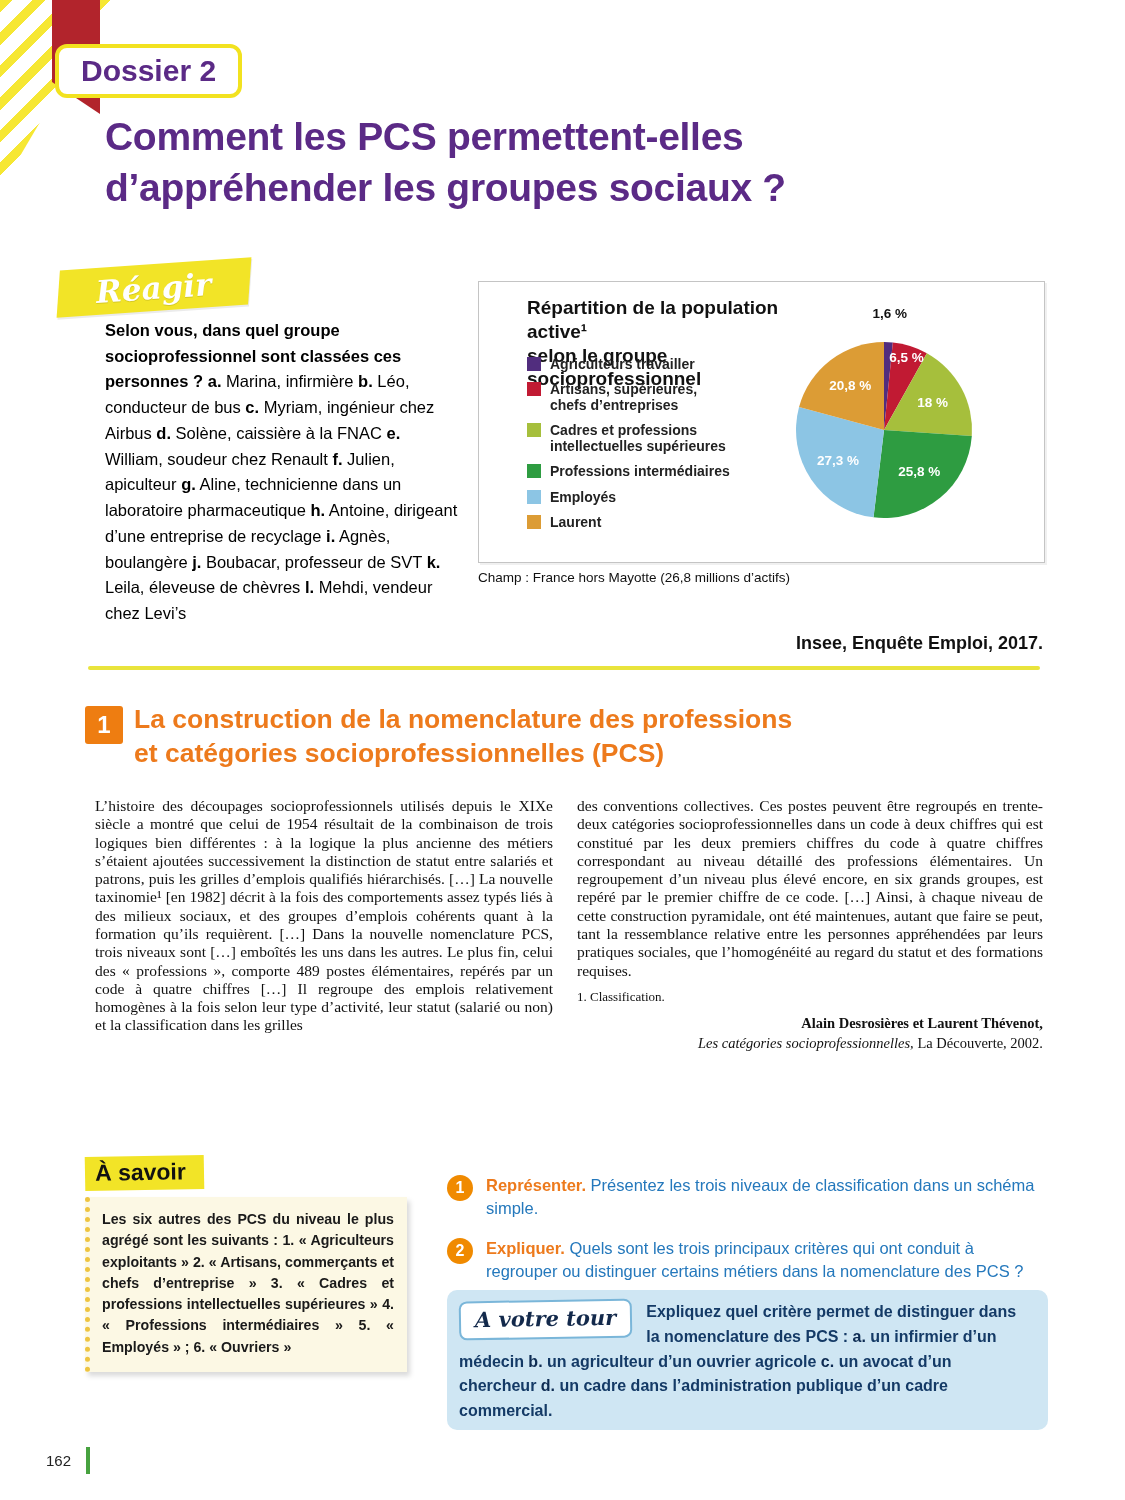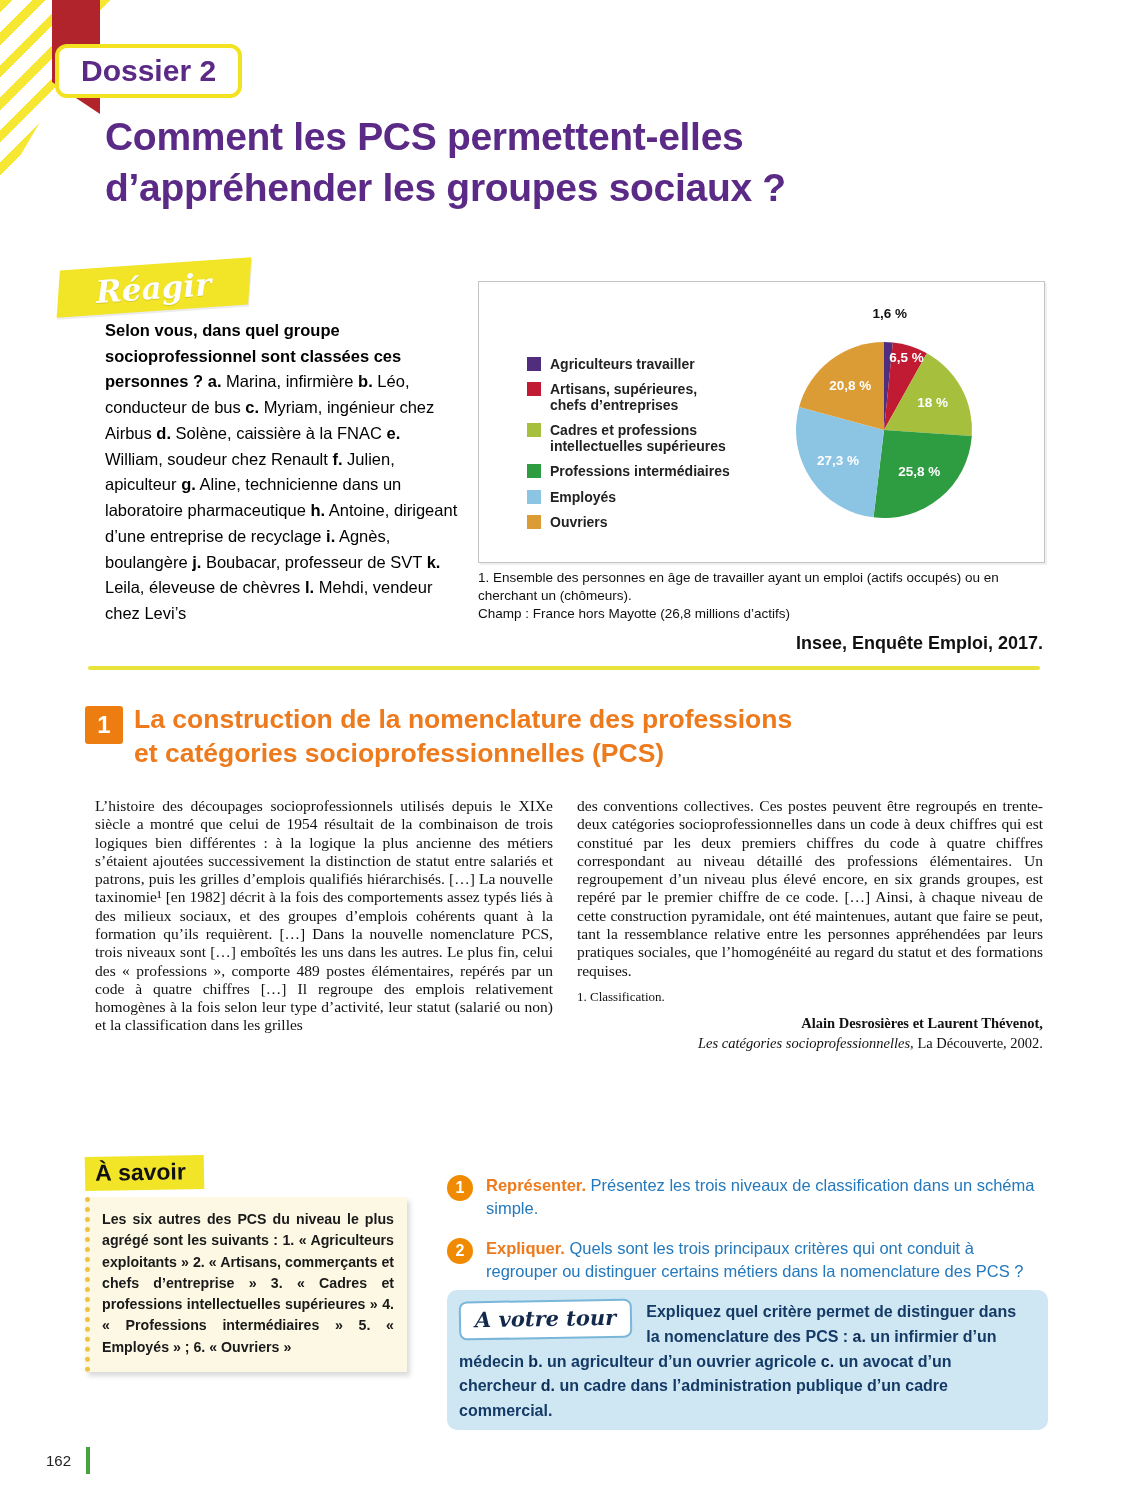--- a/index.html
+++ b/index.html
@@ -107,20 +107,24 @@
     <div>d’appréhender les groupes sociaux ?</div>
   </div>
 
   <div class="reagir-banner">
     <span>Réagir</span>
   </div>
 
   <div class="reagir-text"><b>Selon vous, dans quel groupe socioprofessionnel sont classées ces personnes ? </b><b>a.</b> Marina, infirmière <b>b.</b> Léo, conducteur de bus <b>c.</b> Myriam, ingénieur chez Airbus <b>d.</b> Solène, caissière à la FNAC <b>e.</b> William, soudeur chez Renault <b>f.</b> Julien, apiculteur <b>g.</b> Aline, technicienne dans un laboratoire pharmaceutique <b>h.</b> Antoine, dirigeant d’une entreprise de recyclage <b>i.</b> Agnès, boulangère <b>j.</b> Boubacar, professeur de SVT <b>k.</b> Leila, éleveuse de chèvres <b>l.</b> Mehdi, vendeur chez Levi’s</div>
 
   <div class="chart-box">
+    <div class="chart-title">
+      <div>Répartition de la population active¹</div>
+      <div>selon le groupe socioprofessionnel</div>
+    </div>
     <div class="legend">
         <div class="legend-item">
           <div class="legend-swatch" style="background: rgb(81, 45, 126);"></div>
           <div class="legend-label">Agriculteurs travailler</div>
         </div>
         <div class="legend-item">
           <div class="legend-swatch" style="background: rgb(193, 26, 51);"></div>
           <div class="legend-label">Artisans, supérieures,
 chefs d’entreprises</div>
         </div>
@@ -132,41 +136,40 @@
         <div class="legend-item">
           <div class="legend-swatch" style="background: rgb(46, 156, 65);"></div>
           <div class="legend-label">Professions intermédiaires</div>
         </div>
         <div class="legend-item">
           <div class="legend-swatch" style="background: rgb(140, 197, 228);"></div>
           <div class="legend-label">Employés</div>
         </div>
         <div class="legend-item">
           <div class="legend-swatch" style="background: rgb(220, 156, 53);"></div>
-          <div class="legend-label">Ouvriers</div>
+          <div class="legend-label">Laurent</div>
         </div>
       </div>
     <div class="pie-wrap"><svg viewBox="0 0 240 240" width="240" height="240">
           <path d="M120,128 L120,40 A88,88 0 0 1 128.8318309069069,40.44431050564559 Z" fill="#512d7e"></path>
           <path d="M120,128 L128.8318309069069,40.44431050564559 A88,88 0 0 1 162.87801106382923,51.15290397672703 Z" fill="#c11a33"></path>
           <path d="M120,128 L162.87801106382923,51.15290397672703 A88,88 0 0 1 207.78990055978784,134.07728226286773 Z" fill="#a6bf3c"></path>
           <path d="M120,128 L207.78990055978784,134.07728226286773 A88,88 0 0 1 109.51944991165146,215.37366920214362 Z" fill="#2e9c41"></path>
           <path d="M120,128 L109.51944991165146,215.37366920214362 A88,88 0 0 1 35.046415782671914,105.04594744648904 Z" fill="#8cc5e4"></path>
           <path d="M120,128 L35.046415782671914,105.04594744648904 A88,88 0 0 1 119.99999999999997,40 Z" fill="#dc9c35"></path>
           <text x="125.8" y="12.0" text-anchor="middle" dominant-baseline="middle" font-size="13.5" font-weight="bold" fill="#111" font-family="Liberation Sans, sans-serif">1,6 %</text>
           <text x="142.4" y="56.6" text-anchor="middle" dominant-baseline="middle" font-size="13.5" font-weight="bold" fill="#fff" font-family="Liberation Sans, sans-serif">6,5 %</text>
           <text x="168.7" y="101.6" text-anchor="middle" dominant-baseline="middle" font-size="13.5" font-weight="bold" fill="#fff" font-family="Liberation Sans, sans-serif">18 %</text>
           <text x="155.3" y="170.7" text-anchor="middle" dominant-baseline="middle" font-size="13.5" font-weight="bold" fill="#fff" font-family="Liberation Sans, sans-serif">25,8 %</text>
           <text x="74.0" y="159.0" text-anchor="middle" dominant-baseline="middle" font-size="13.5" font-weight="bold" fill="#fff" font-family="Liberation Sans, sans-serif">27,3 %</text>
           <text x="86.3" y="84.0" text-anchor="middle" dominant-baseline="middle" font-size="13.5" font-weight="bold" fill="#fff" font-family="Liberation Sans, sans-serif">20,8 %</text>
         </svg></div>
   </div>
 
   <div class="chart-footnote">
-    <div>1. Ensemble des personnes en âge de travailler ayant un emploi (actifs occupés) ou en cherchant un (chômeurs).</div>
     <div>Champ : France hors Mayotte (26,8 millions d’actifs)</div>
   </div>
   <div class="chart-source">Insee, Enquête Emploi, 2017.</div>
 
   <div class="yellow-rule"></div>
 
   <div class="section-num">1</div>
   <div class="section-title">
     <div>La construction de la nomenclature des professions</div>
     <div>et catégories socioprofessionnelles (PCS)</div>

